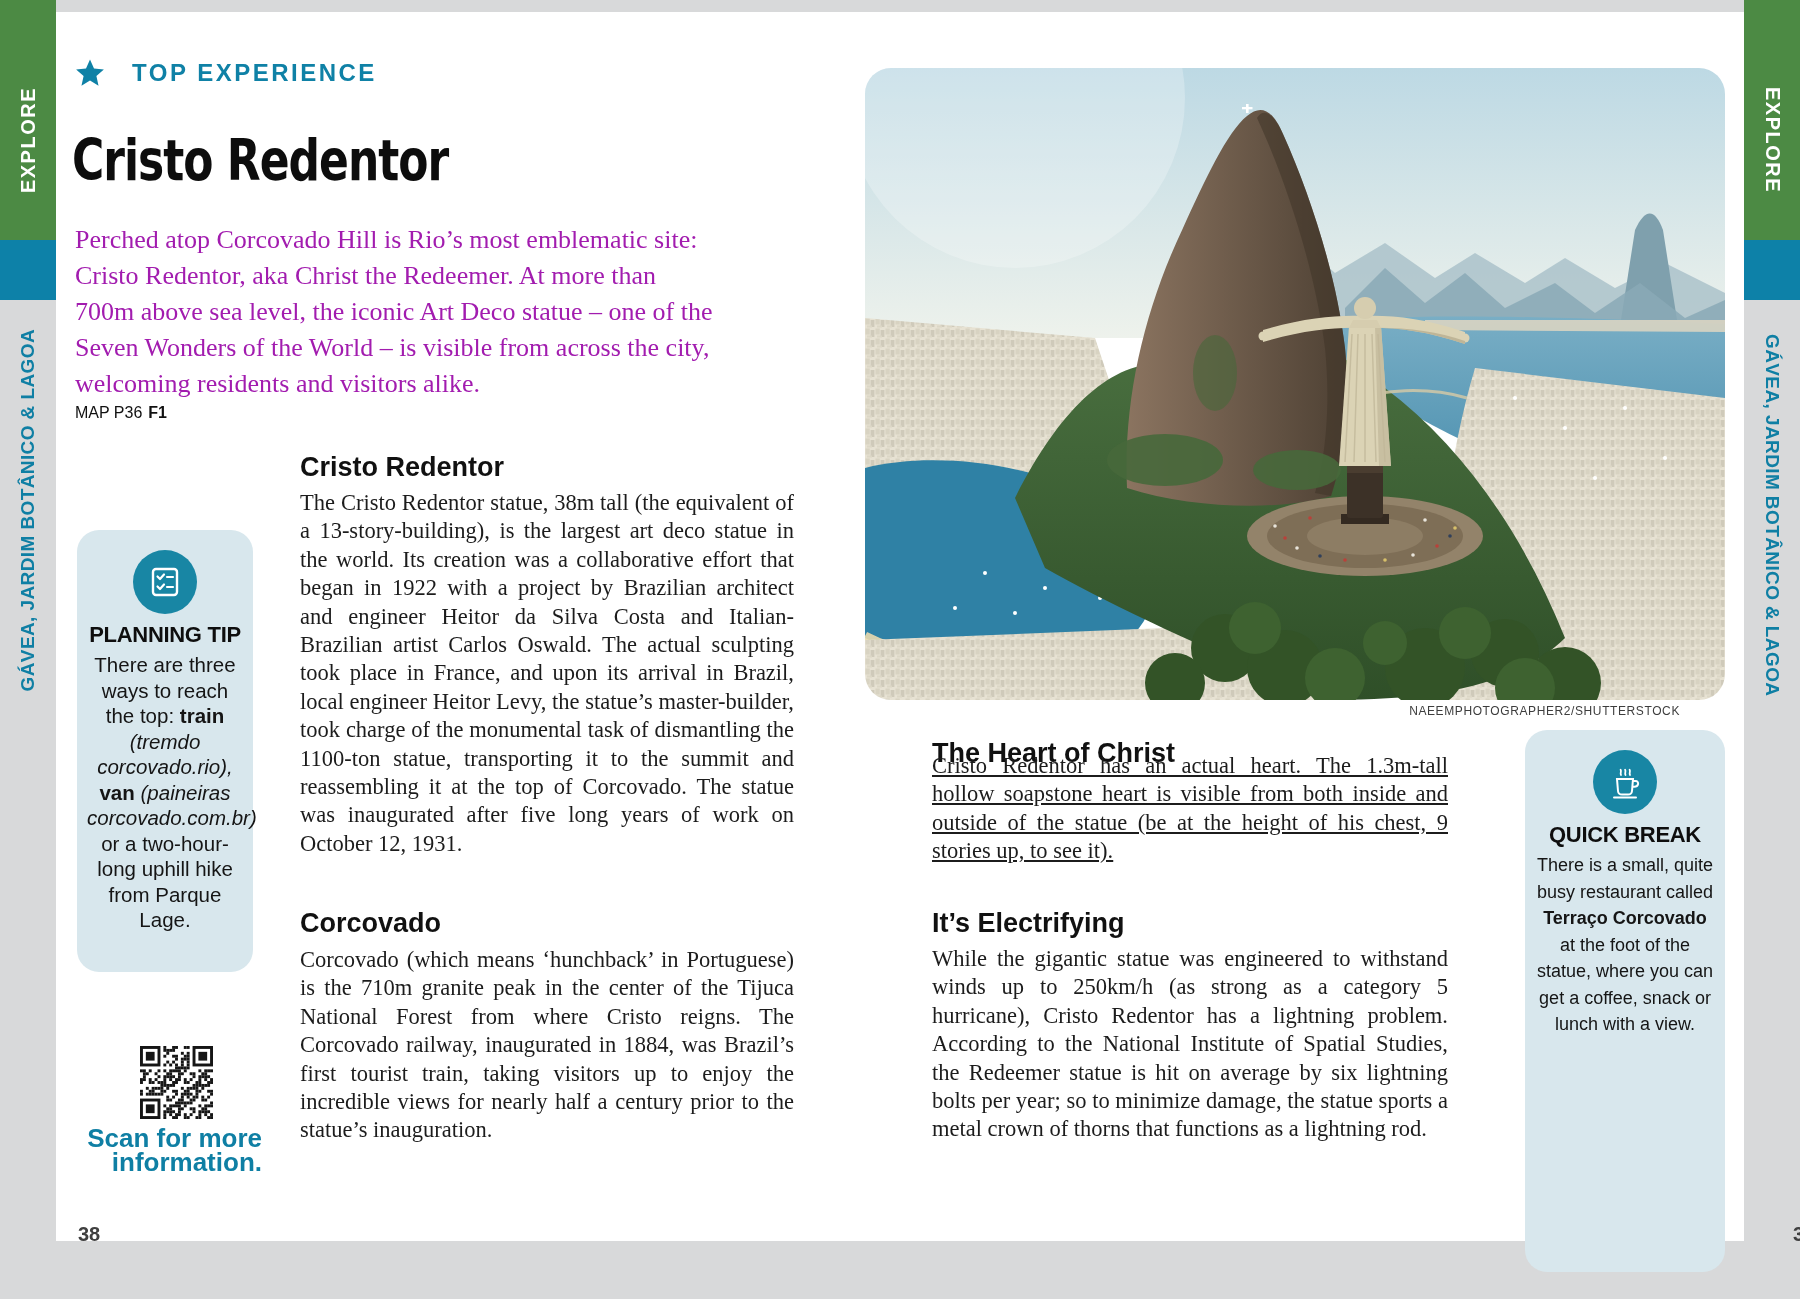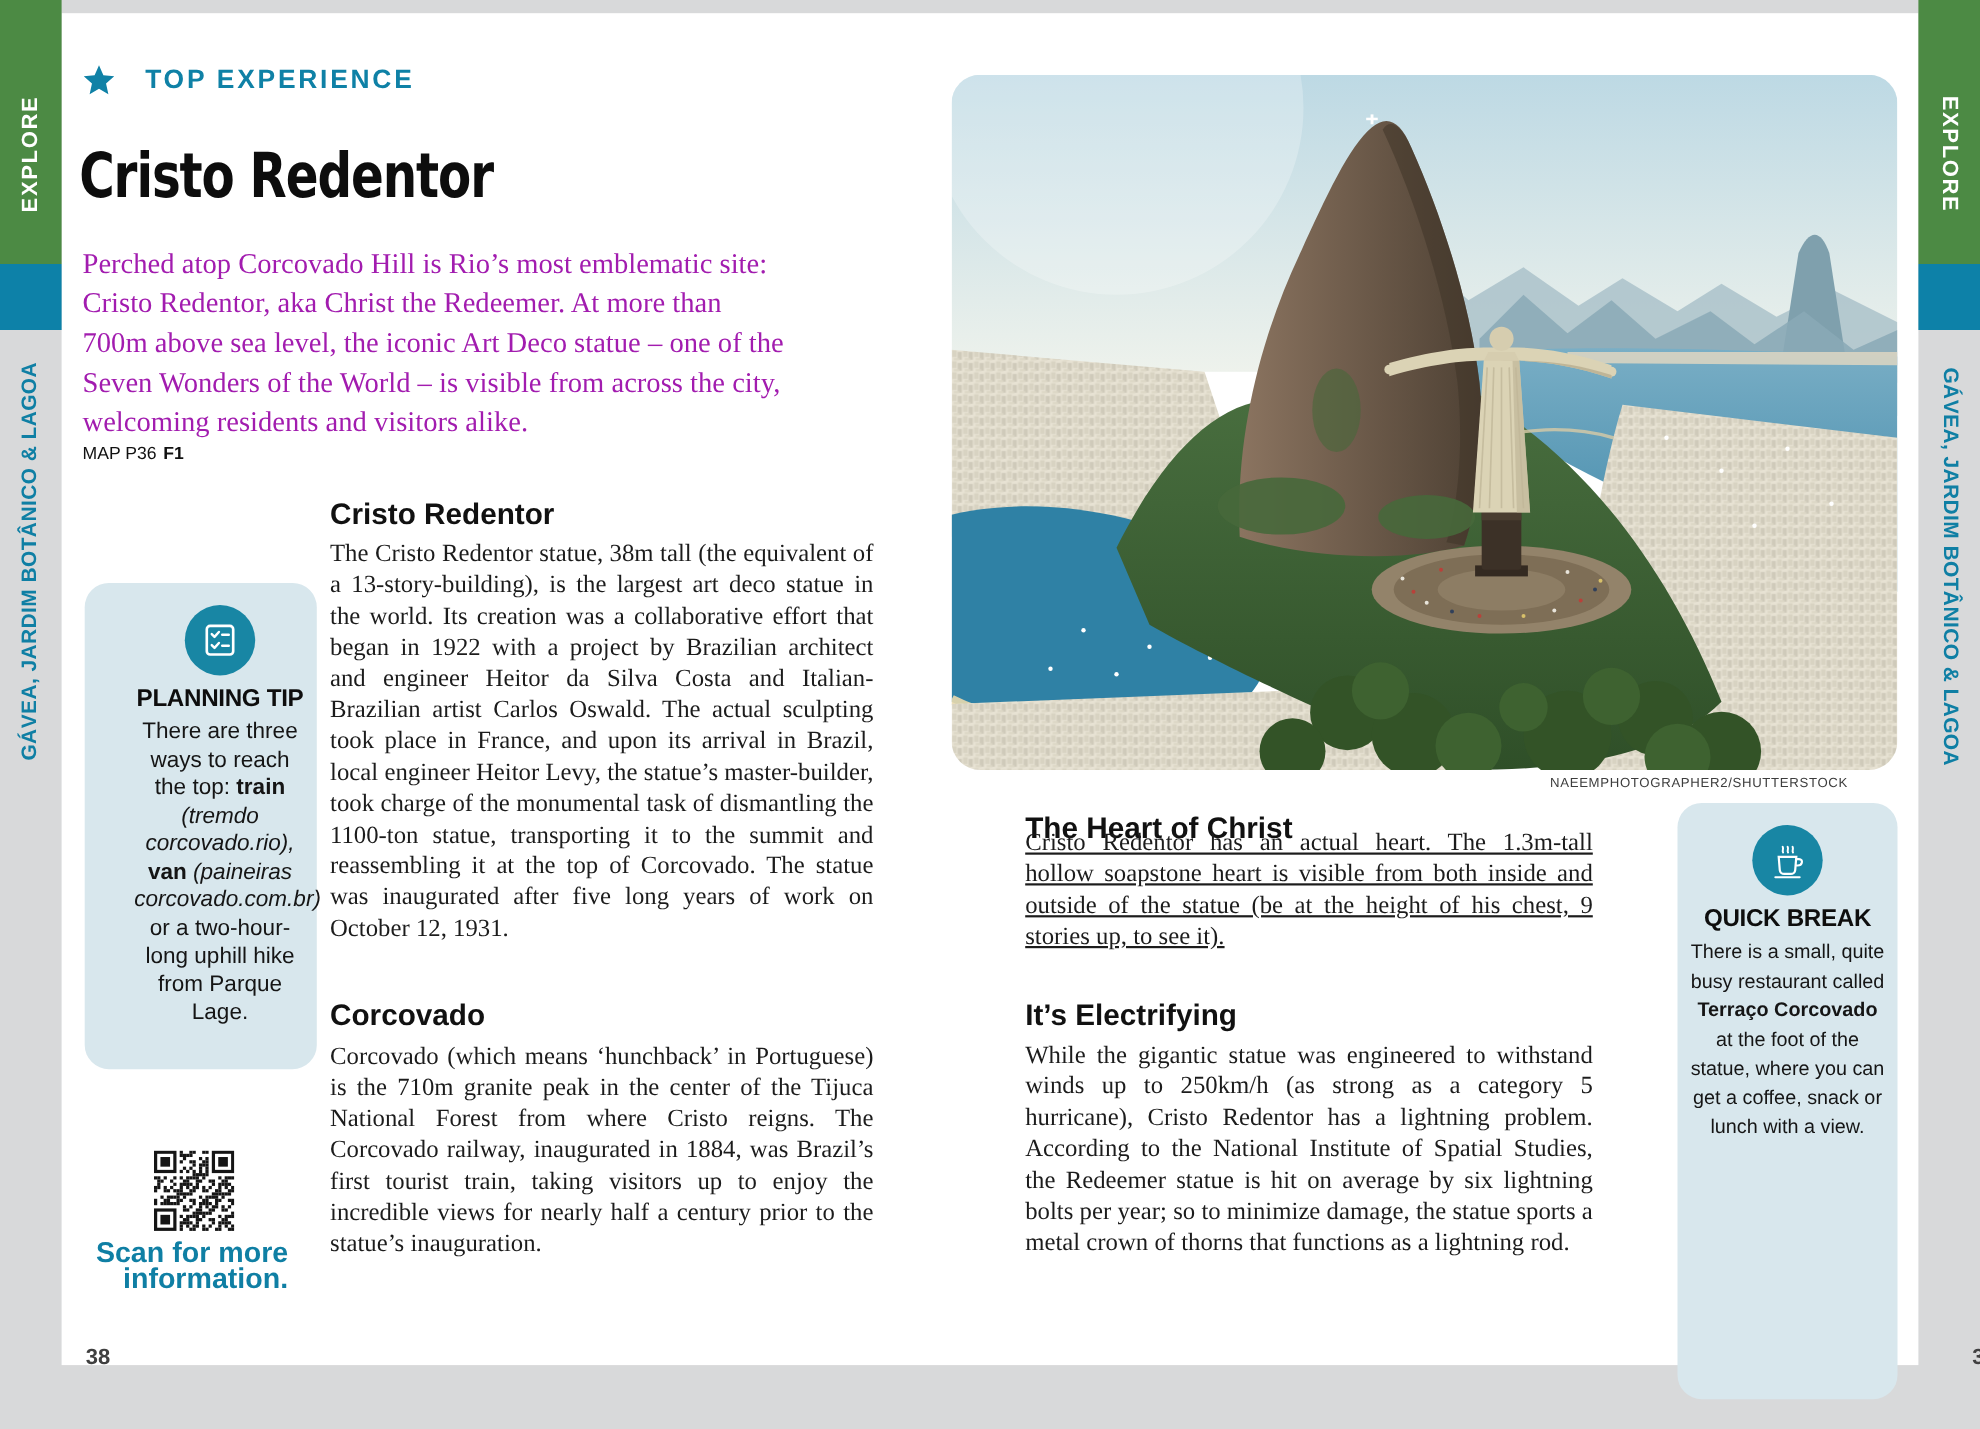--- a/index.html
+++ b/index.html
@@ -95,21 +95,21 @@
     <span class="txt">TOP EXPERIENCE</span>
   </div>
 
   <div class="title">Cristo Redentor</div>
 
   <div class="intro">Perched atop Corcovado Hill is Rio’s most emblematic site: Cristo Redentor, aka Christ the Redeemer. At more than 700m above sea level, the iconic Art Deco statue – one of the Seven Wonders of the World – is visible from across the city, welcoming residents and visitors alike.</div>
   <div class="mapref">
     <span>MAP P36</span><span class="grid">F1</span>
   </div>
 
-  <div class="tipbox" style="left:77px;top:530px;width:176px;height:442px;padding-left:35px;">
+  <div class="tipbox" style="left:77px;top:530px;width:176px;height:442px;">
     <div class="circle">
       <svg class="icon-svg" width="38" height="38" viewBox="0 0 38 38">
         <rect x="7" y="6" width="24" height="26" rx="3" fill="none" stroke="#ffffff" stroke-width="2.4"></rect>
         <polyline points="11.5,13.5 14,16 18,11.5" fill="none" stroke="#ffffff" stroke-width="2.2" stroke-linecap="round" stroke-linejoin="round"></polyline>
         <line x1="21" y1="14" x2="27" y2="14" stroke="#ffffff" stroke-width="2.2" stroke-linecap="round"></line>
         <polyline points="11.5,23.5 14,26 18,21.5" fill="none" stroke="#ffffff" stroke-width="2.2" stroke-linecap="round" stroke-linejoin="round"></polyline>
         <line x1="21" y1="24" x2="27" y2="24" stroke="#ffffff" stroke-width="2.2" stroke-linecap="round"></line>
       </svg>
     </div>
     <div class="tiptitle">PLANNING TIP</div>

